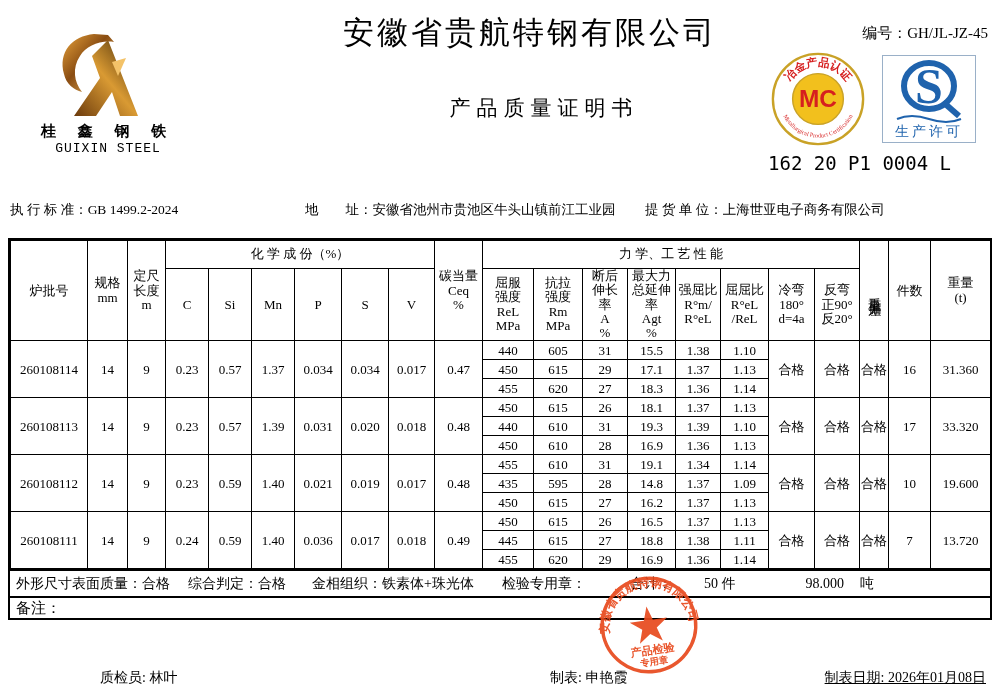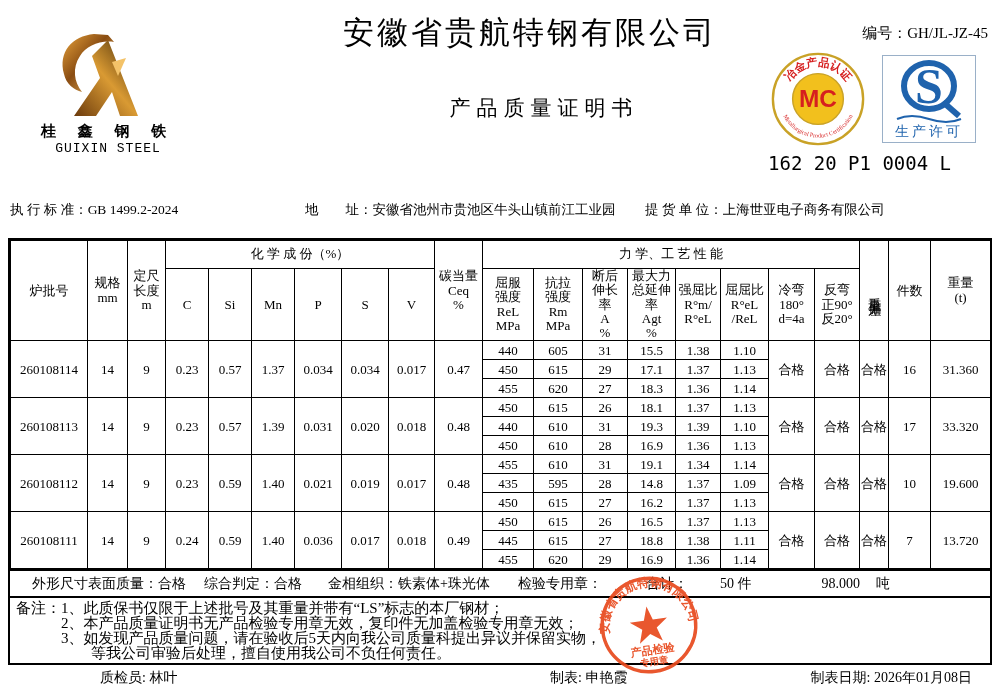--- a/index.html
+++ b/index.html
@@ -33,34 +33,34 @@
     border:1px solid #000; text-align:center; vertical-align:middle;
     font-weight:normal; font-size:13px; padding:0; overflow:hidden;
   }
   table.cert th { white-space:pre-line; line-height:1.1; }
   tr.hrow1 th { height:28px; }
   tr.hrow2 th { height:72px; }
   table.cert td { height:19px; line-height:1; }
   .vertical-th { writing-mode:vertical-rl; text-orientation:upright; margin:0 auto; letter-spacing:2px; }
   
   .tfooter { border-top:2px solid #000; height:27px; display:flex; align-items:center;
-    font-size:14px; padding-left:22px; white-space:nowrap; }
+    font-size:14px; padding-left:6px; white-space:nowrap; }
   .tfooter span { display:inline-block; }
   
   .remarks { border-top:2px solid #000; display:flex; padding:3px 4px 2px 6px;
     font-size:15px; line-height:15px; }
   .remarks-label { white-space:nowrap; }
   .remarks-lines div { white-space:pre; }
   
   .stamp { position:absolute; left:598px; top:574px; width:102px; height:102px;
     opacity:0.92; pointer-events:none; transform:rotate(-8deg); }
   
   .bottom-row { position:absolute; left:0; top:669px; width:1000px; font-size:14px; }
   .bottom-item { position:absolute; white-space:nowrap;margin-left:45px; }
-  .bi-1 { left:55px; } .bi-2 { left:505px; } .bi-3 { right:28px; }
+  .bi-1 { left:55px; } .bi-2 { left:505px; } .bi-3 { right:14px;text-decoration:underline; }
 </style>
 </head>
 <body>
 
 <div class="page">
 
   <div class="logo-block">
     <svg width="104" height="88" viewBox="0 0 104 88">
       <defs>
         <linearGradient id="gold1" x1="0" y1="0" x2="1" y2="1">
@@ -375,26 +375,20 @@
       <span style="margin-left:26px"><span>金相组织：</span><span>铁素体+珠光体</span></span>
       <span style="margin-left:28px">检验专用章：</span>
       <span style="margin-left:44px">合计：</span>
       <span style="margin-left:32px">50 件</span>
       <span style="margin-left:70px">98.000</span>
       <span style="margin-left:16px">吨</span>
     </div>
 
     <div class="remarks">
       <div class="remarks-label">备注：</div>
-      <div class="remarks-lines">
-        <div>1、此质保书仅限于上述批号及其重量并带有“LS”标志的本厂钢材；</div>
-        <div>2、本产品质量证明书无产品检验专用章无效，复印件无加盖检验专用章无效；</div>
-        <div>3、如发现产品质量问题，请在验收后5天内向我公司质量科提出异议并保留实物，</div>
-        <div>　　等我公司审验后处理，擅自使用我公司不负任何责任。</div>
-      </div>
     </div>
   </div>
 
   <div class="stamp">
     <svg width="102" height="102" viewBox="0 0 120 120">
       <circle cx="60" cy="60" r="55" fill="none" stroke="#e8491d" stroke-width="4"></circle>
       <path id="stampArc" d="M 22,92 A 48,48 0 1 1 98,92" fill="none"></path>
       <text fill="#e8491d" font-size="14" font-weight="bold"><textPath href="#stampArc" startOffset="50%" text-anchor="middle">安徽省贵航特钢有限公司</textPath></text>
       <polygon points="60,38 65.3,54.2 82.1,54.2 68.6,64.3 73.6,80.4 60,70.6 46.4,80.4 51.4,64.3 37.9,54.2 54.7,54.2" fill="#e8491d"></polygon>
       <text x="60" y="94" text-anchor="middle" fill="#e8491d" font-size="13" font-weight="bold">产品检验</text>

